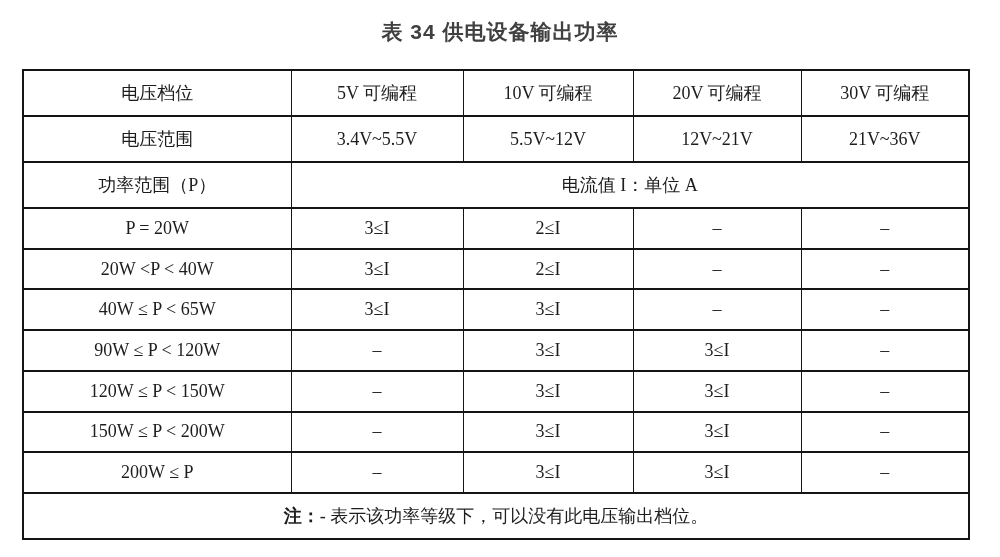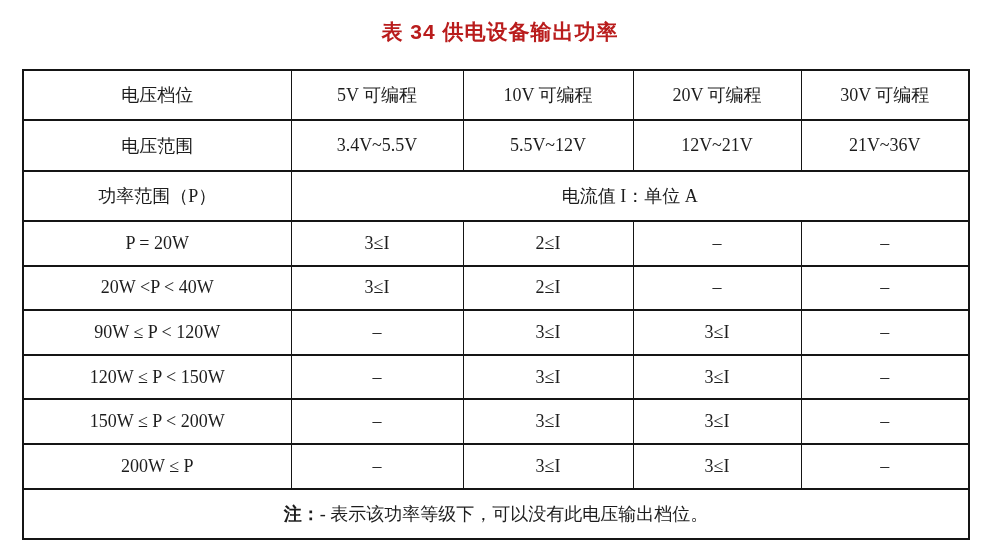--- a/index.html
+++ b/index.html
@@ -18,21 +18,21 @@
   .doc-title {
     position: absolute;
     top: 18px;
     left: 0;
     width: 100%;
     text-align: center;
     font-family: "Liberation Sans", "DejaVu Sans", sans-serif;
     font-weight: bold;
     font-size: 21px;
     letter-spacing: 1px;
-    color: #b91c1c;
+    color: #404040;
   }
   table.power-table {
     position: absolute;
     left: 22px;
     top: 69px;
     width: 946px;
     height: 471px;
     border-collapse: collapse;
     table-layout: fixed;
     border: 2px solid #151515;
@@ -100,20 +100,27 @@
       <td>–</td>
     </tr>
     <tr>
       <td>20W &lt;P &lt; 40W</td>
       <td>3≤I</td>
       <td>2≤I</td>
       <td>–</td>
       <td>–</td>
     </tr>
     <tr>
+      <td>40W ≤ P &lt; 65W</td>
+      <td>3≤I</td>
+      <td>3≤I</td>
+      <td>–</td>
+      <td>–</td>
+    </tr>
+    <tr>
       <td>90W ≤ P &lt; 120W</td>
       <td>–</td>
       <td>3≤I</td>
       <td>3≤I</td>
       <td>–</td>
     </tr>
     <tr>
       <td>120W ≤ P &lt; 150W</td>
       <td>–</td>
       <td>3≤I</td>

